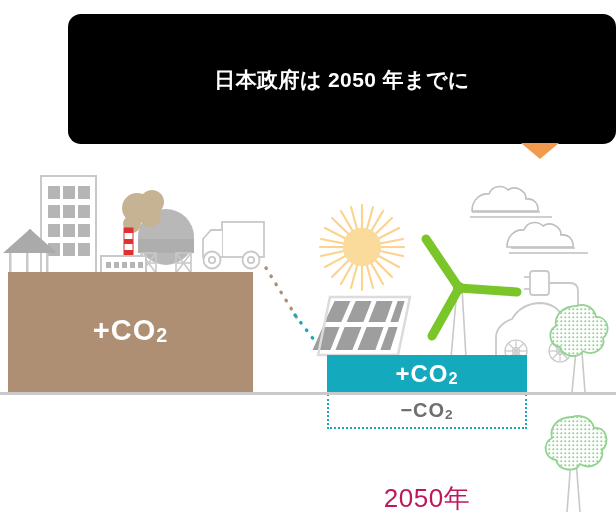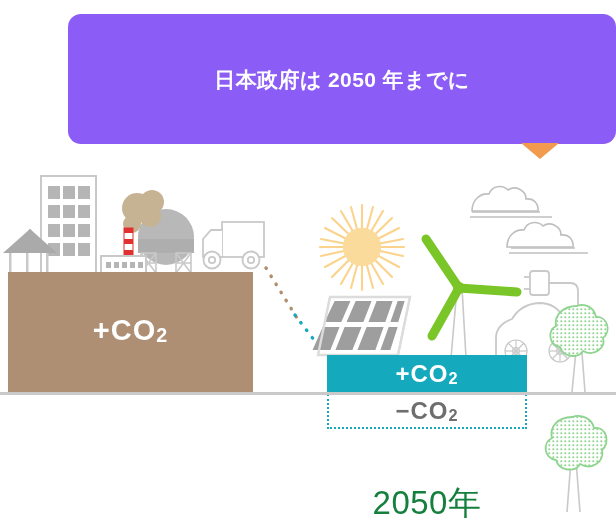--- a/index.html
+++ b/index.html
@@ -7,21 +7,21 @@
     width:616px;height:526px;
     font-family:"Liberation Sans","DejaVu Sans",sans-serif;
     overflow:hidden;position:relative;
   }
   #stage{position:absolute;left:0;top:0;width:616px;height:526px;background:#fff;}
   .layer{position:absolute;left:0;top:0;width:616px;height:526px;}
 
   
   #bubble{
     position:absolute;left:68px;top:14px;width:548px;height:130px;
-    background:#8b5cf6;border-radius:13px;
+    background:#000000;border-radius:13px;
     box-sizing:border-box;
     display:flex;flex-direction:column;align-items:center;justify-content:center;
   }
   #bubble .line{
     color:#ffffff;font-weight:bold;
     font-size:21px;line-height:29px;letter-spacing:.4px;
     white-space:nowrap;text-align:center;
   }
   #bubble-tail{
     position:absolute;left:521px;top:143px;width:0;height:0;
@@ -52,27 +52,27 @@
   }
   #neg-box{
     position:absolute;left:327px;top:394px;width:200px;height:35px;
     border-left:2px dotted #15A9BE;
     border-right:2px dotted #15A9BE;
     border-bottom:2px dotted #15A9BE;
     box-sizing:border-box;
     display:flex;align-items:center;justify-content:center;
   }
   #neg-box .co2{
-    color:#6E6E6E;font-size:24px;font-weight:bold;letter-spacing:1px;
+    color:#6E6E6E;font-size:20px;font-weight:bold;letter-spacing:1px;
   }
   .sub2{font-size:.68em;vertical-align:-0.12em;}
 
   #year-label{
     position:absolute;left:327px;top:481px;width:200px;
-    text-align:center;color:#15803d;font-size:33px;letter-spacing:.5px;
+    text-align:center;color:#be185d;font-size:26px;letter-spacing:.5px;
   }
 
   svg{display:block;overflow:visible;}
 </style>
 </head>
 <body>
 
 <div id="stage">
 
   <div id="bubble">

